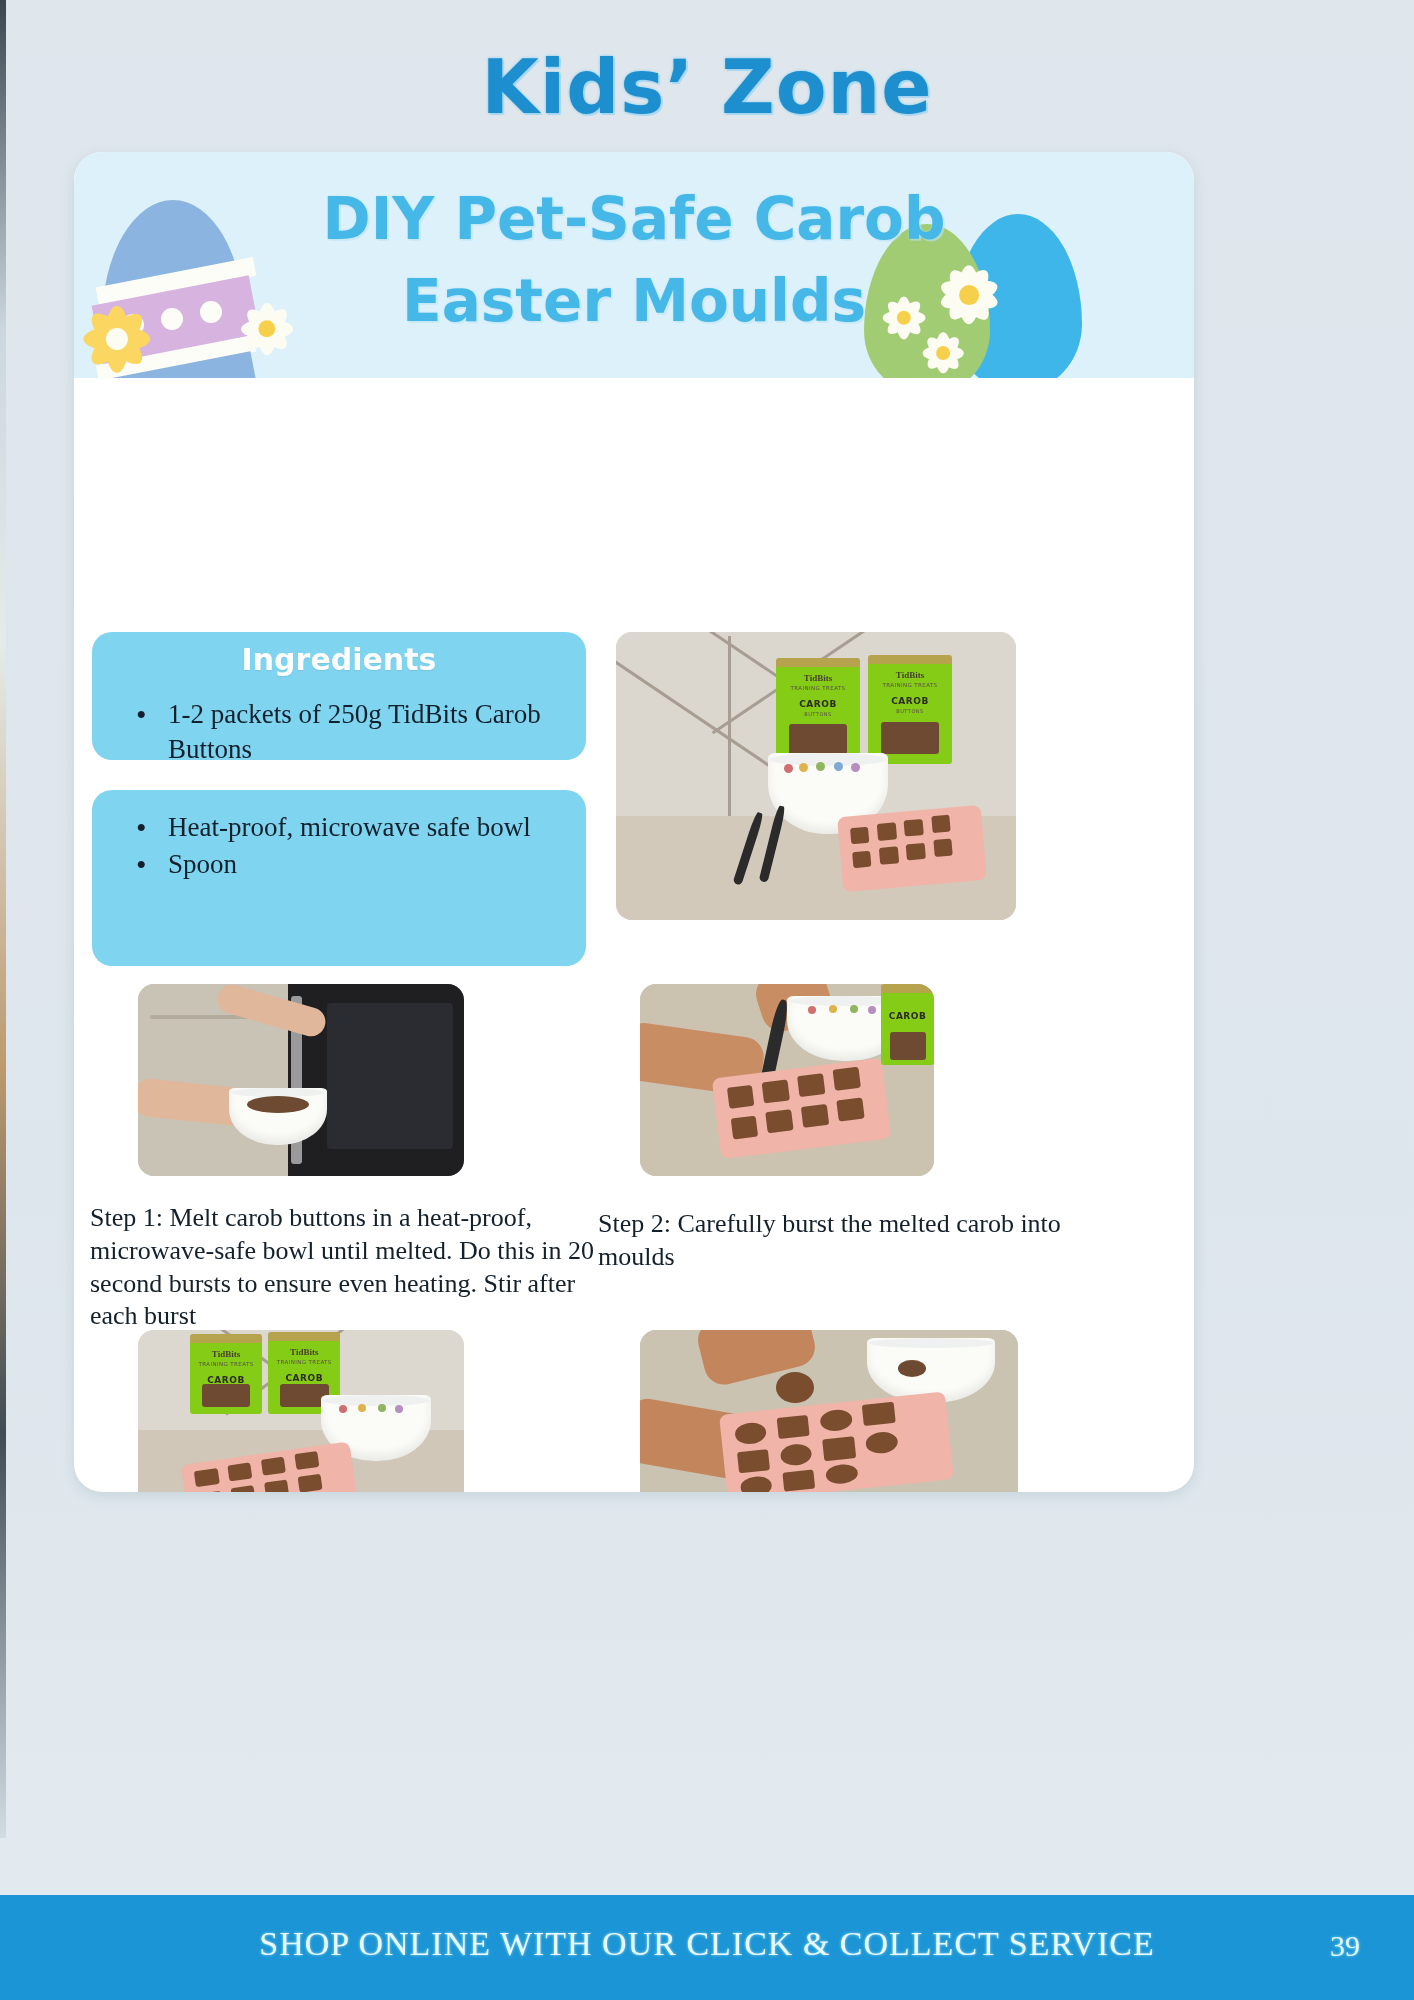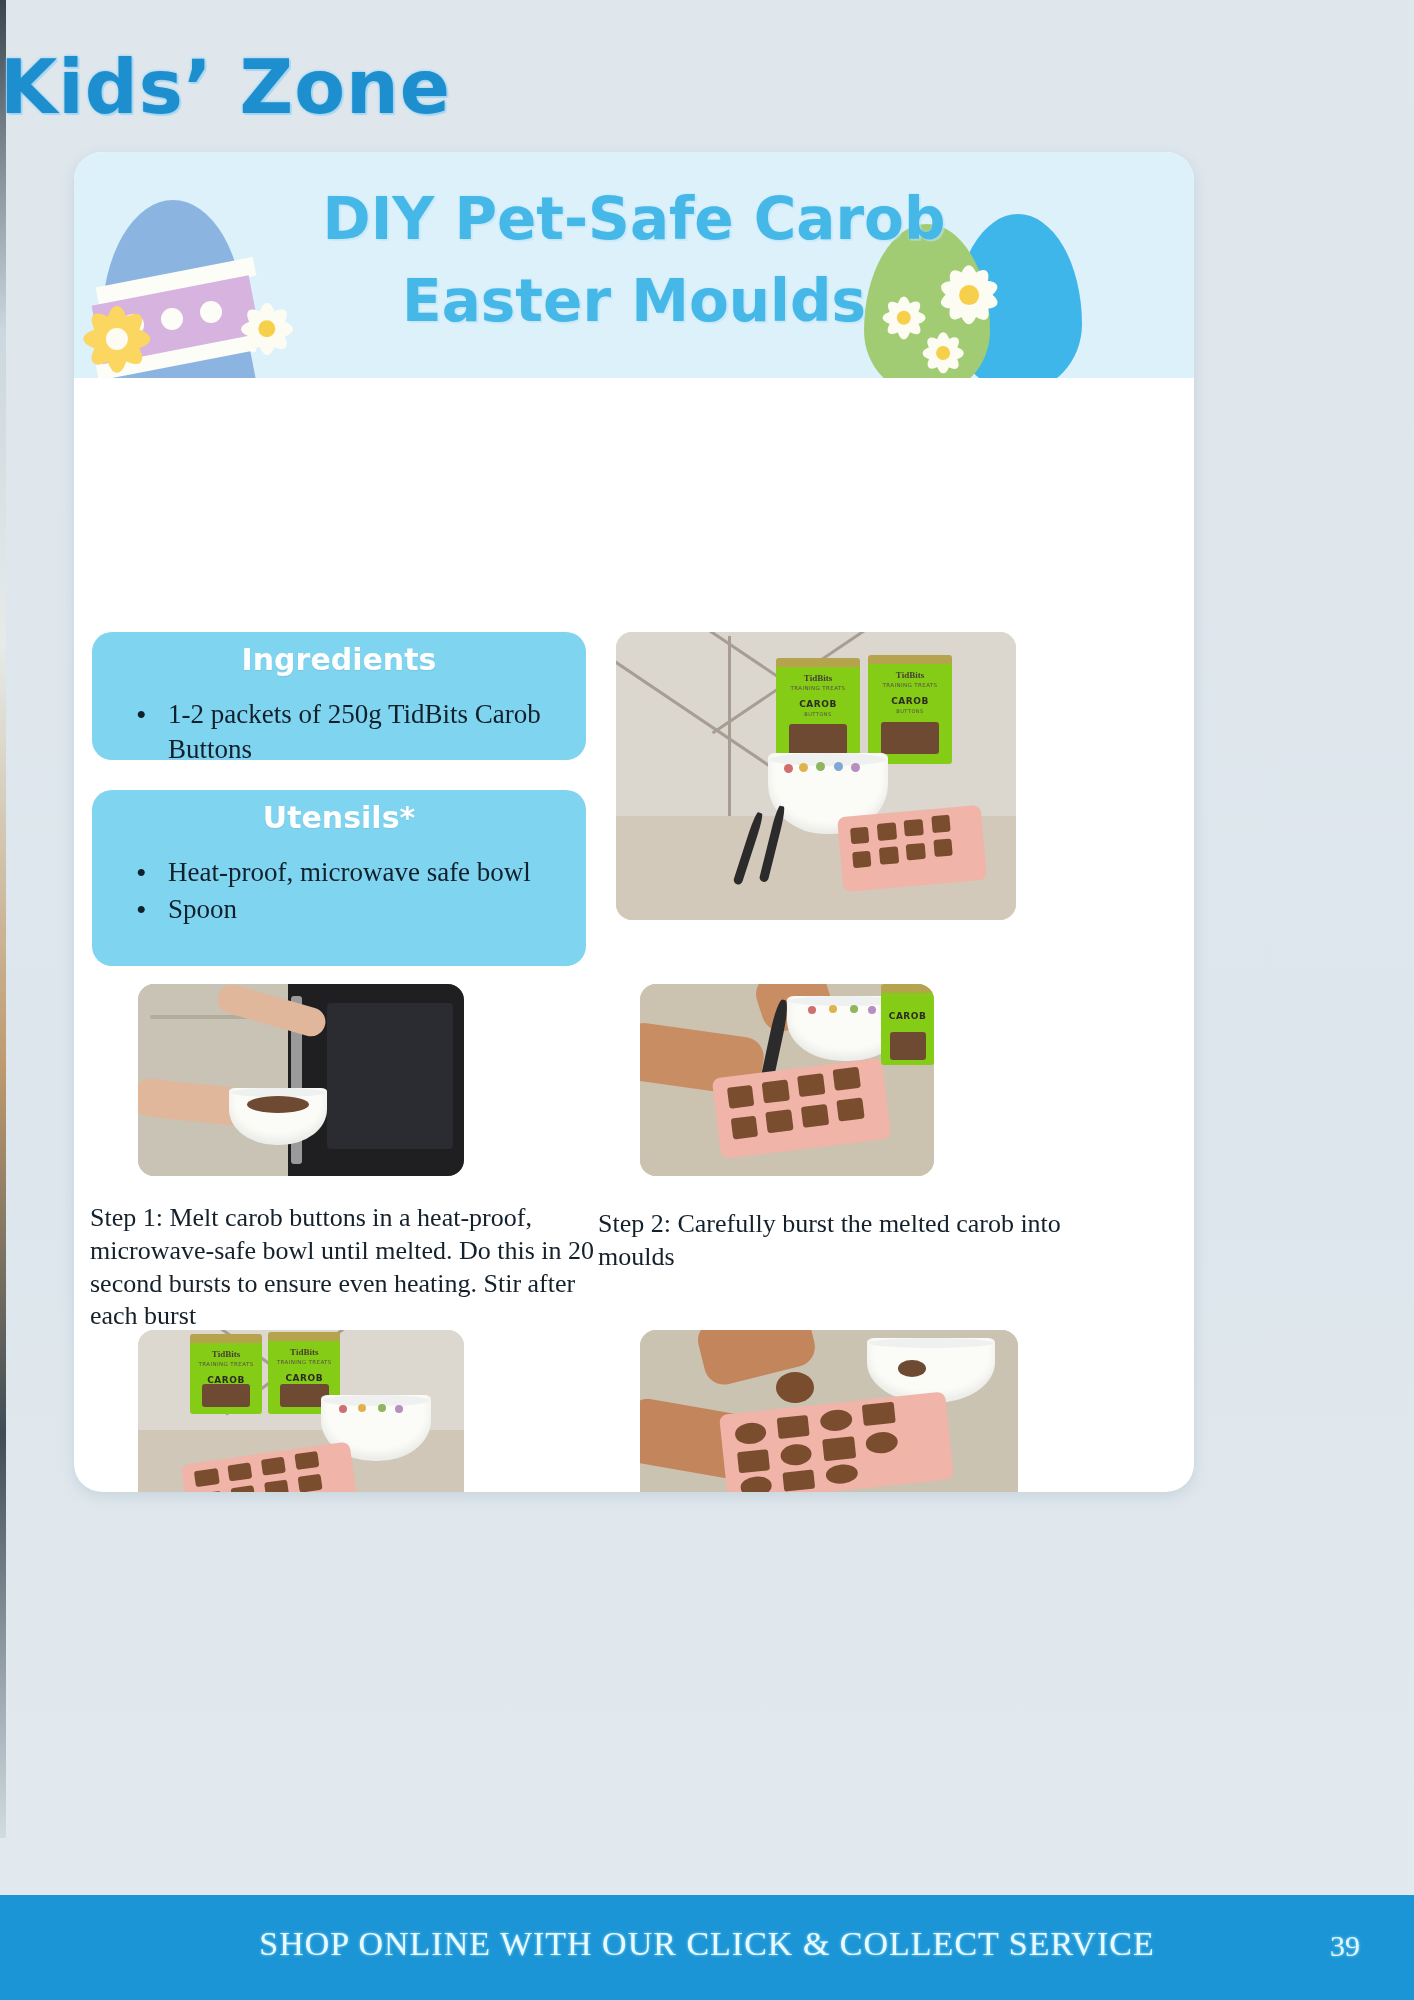--- a/index.html
+++ b/index.html
@@ -16,21 +16,21 @@
   }
   .left-strip {
     position: absolute; left: 0; top: 0; width: 6px; height: 1838px;
     background: linear-gradient(180deg,#1d2a33 0%,#c8d4dc 18%,#e6ece8 35%,#b98c58 58%,#23313b 78%,#cfd9e0 100%);
     opacity: .85;
   }
 
   
   .kidszone {
     position: absolute; left: 0; right: 0; top: 44px;
-    text-align: left;
+    text-align: center;
     font-family: "DejaVu Sans", sans-serif;
     font-weight: bold;
     font-size: 74px;
     letter-spacing: 1px;
     color: #1e8fce;
     text-shadow: 0 0 3px rgba(120,200,240,.95), 2px 2px 0 rgba(150,210,245,.55);
   }
 
   
   .card {
@@ -294,21 +294,20 @@
     <div class="body">
 
       <div class="blue-box box-ingredients">
         <div class="box-heading">Ingredients</div>
         <ul class="box-list">
           <li>1-2 packets of 250g TidBits Carob Buttons</li>
         </ul>
       </div>
 
       <div class="blue-box box-utensils">
-        <div class="box-heading">Utensils*</div>
         <ul class="box-list">
           <li>Heat-proof, microwave safe bowl</li>
           <li>Spoon</li>
         </ul>
       </div>
 
       <div class="photo ph-top">
         <div class="pi" style="background:#d9d3ca;"></div>
         <div class="tilewall" style="height:66%;background:#dbd6ce;">
           <div style="position:absolute;left:-6%;top:8%;width:72%;height:3px;background:#a79d92;transform:rotate(34deg);"></div>

